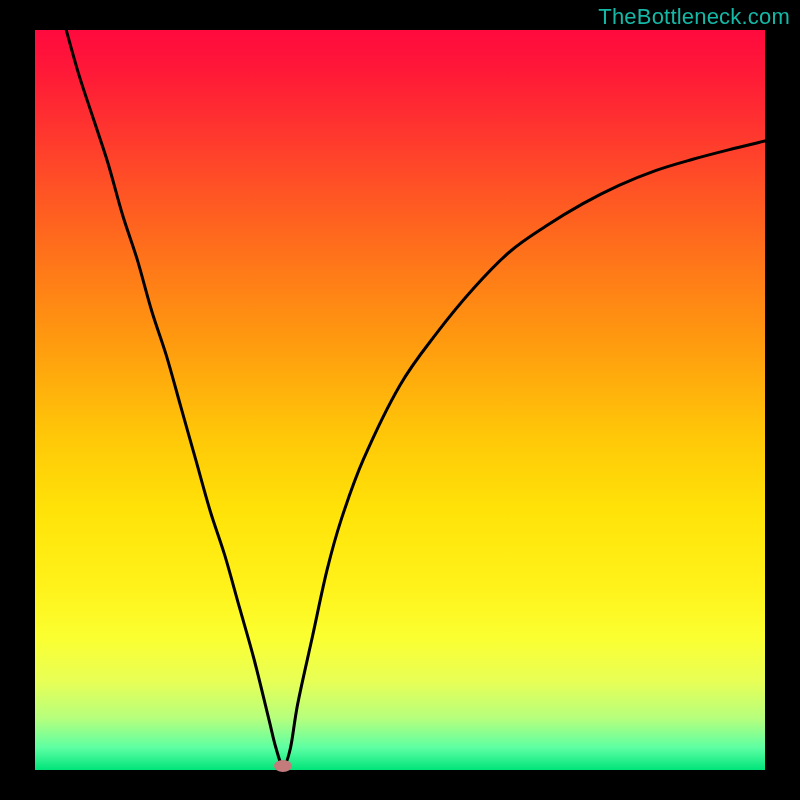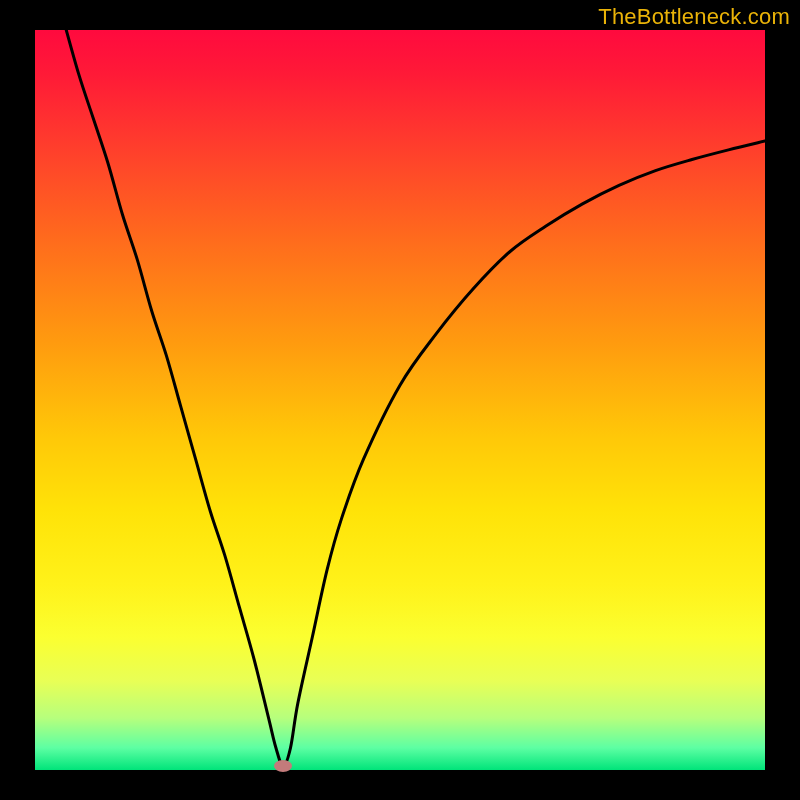--- a/index.html
+++ b/index.html
@@ -14,21 +14,21 @@
   .outer {
     position: relative;
     width: 800px;
     height: 800px;
     background: #000;
   }
   .watermark {
     position: absolute;
     top: 4px;
     right: 10px;
-    color: #eab308;
+    color: #14b8a6;
     font-size: 22px;
     font-weight: 500;
     letter-spacing: 0.2px;
     z-index: 5;
   }
   .plot-area {
     position: absolute;
     left: 35px;
     top: 30px;
     width: 730px;

